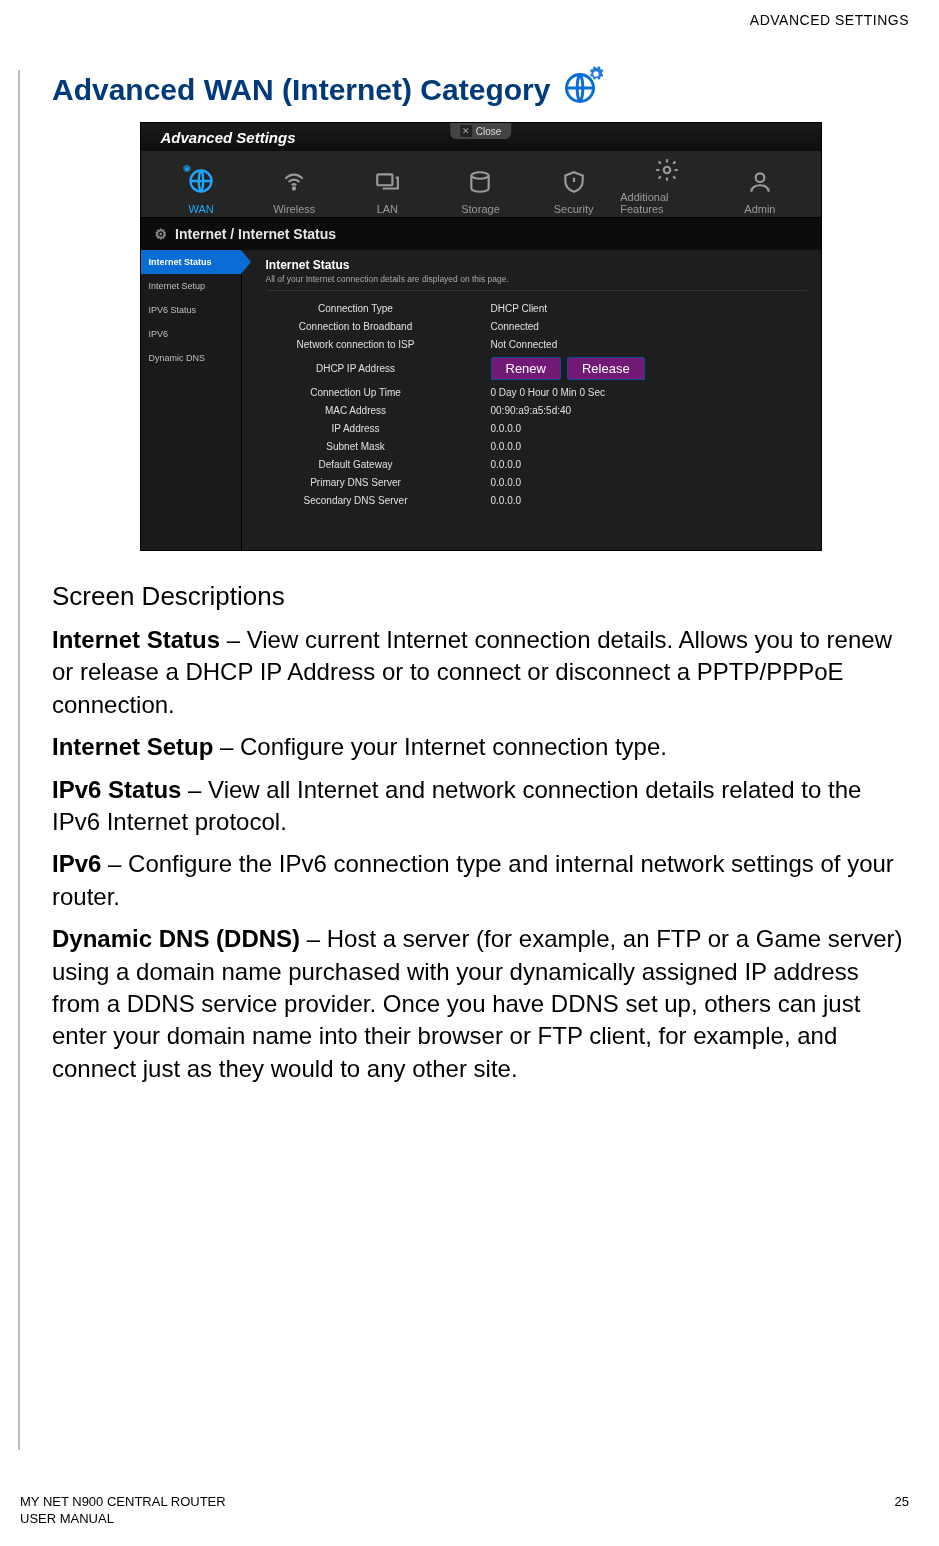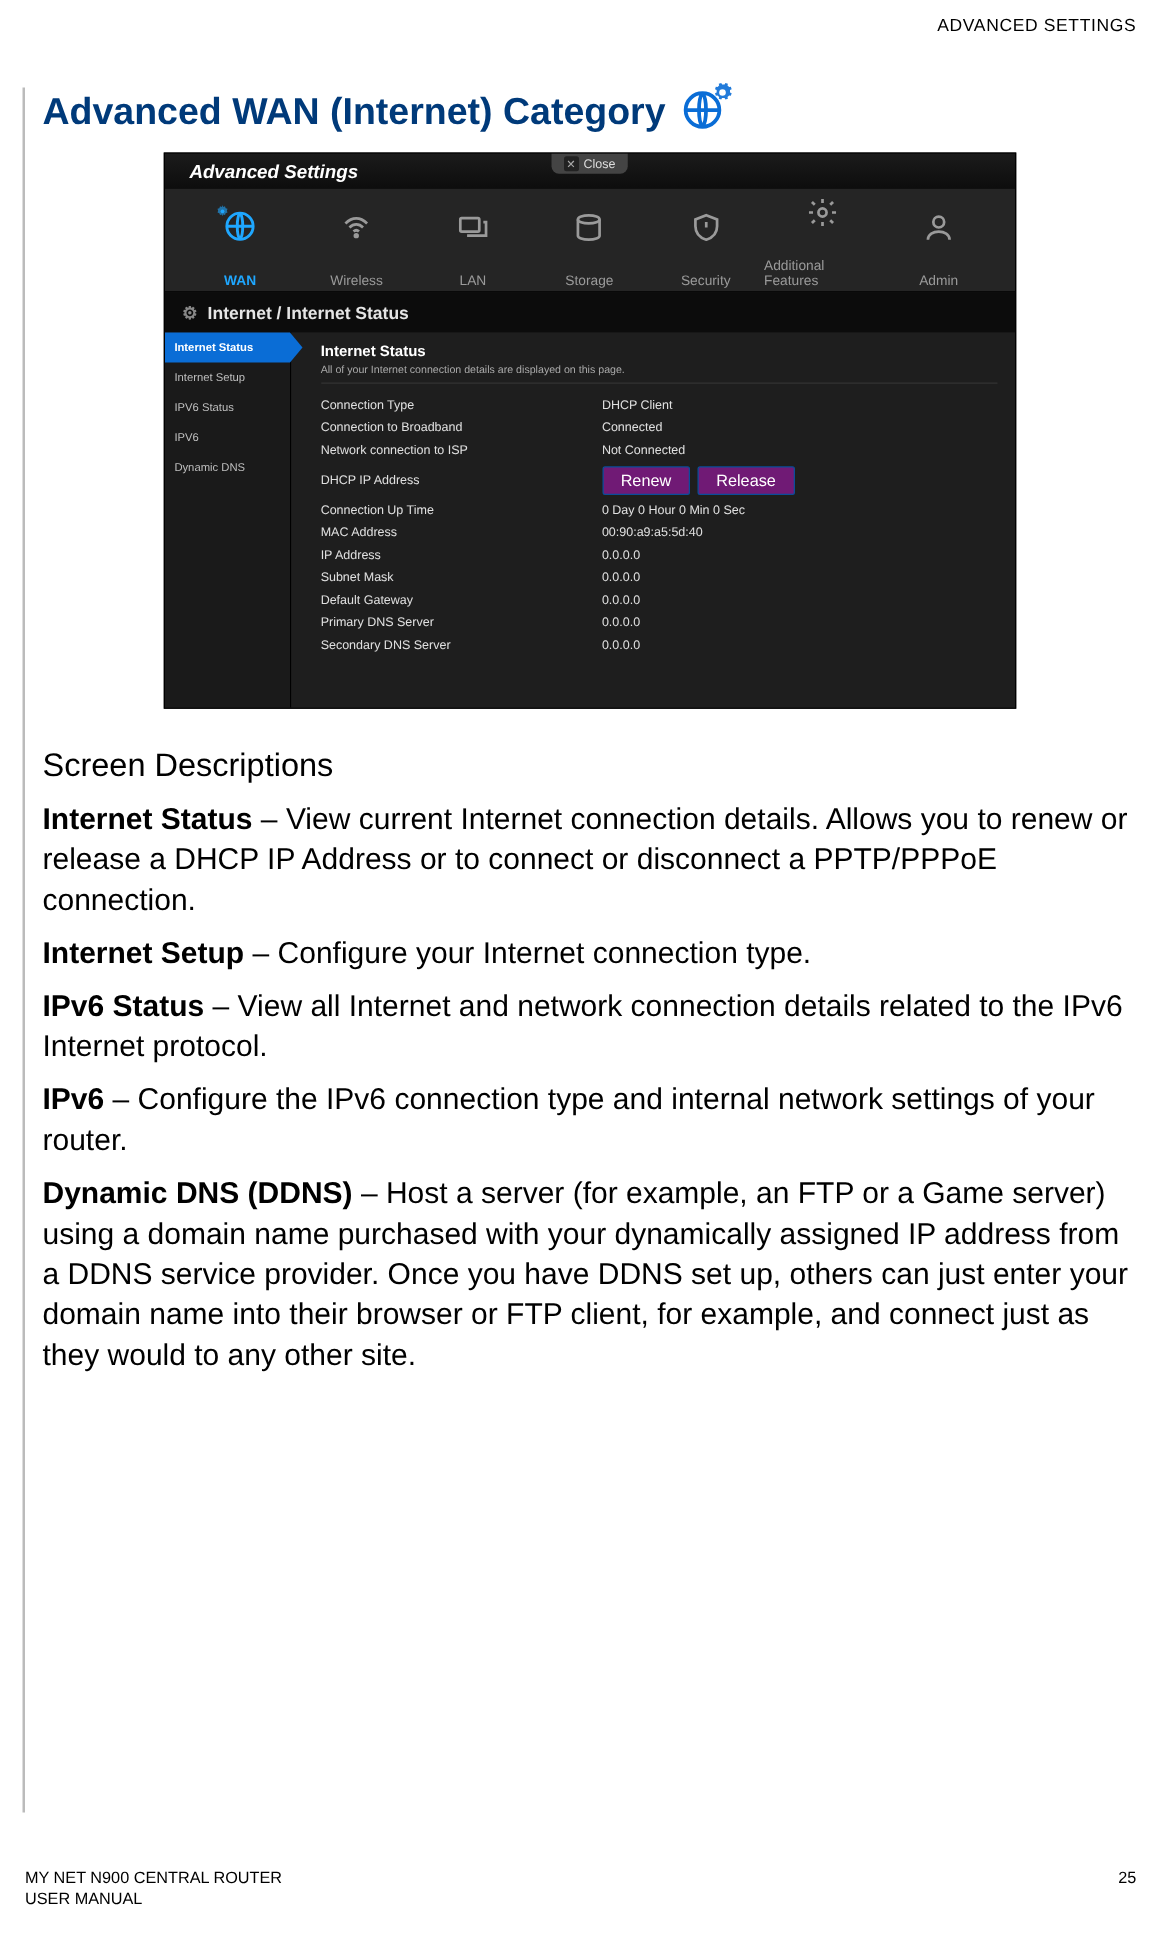--- a/index.html
+++ b/index.html
@@ -18,21 +18,21 @@
     right: 30px;
     font-size: 14px;
     letter-spacing: 0.5px;
   }
   .content-area {
     position: absolute;
     top: 70px;
     left: 18px;
     right: 30px;
     border-left: 2px solid #bbb;
-    padding-left: 14px;
+    padding-left: 32px;
     height: 1380px;
   }
   .section-title {
     display: flex;
     align-items: center;
     gap: 12px;
     color: #003a7a;
     font-size: 30px;
     font-weight: bold;
     margin-bottom: 12px;
@@ -97,27 +97,27 @@
     align-items: flex-end;
     justify-content: space-between;
     padding: 6px 14px 2px 14px;
     background: #252525;
     border-bottom: 1px solid #000;
   }
   .sc-tab {
     display: flex;
     flex-direction: column;
     align-items: center;
-    gap: 20px;
+    gap: 4px;
     color: #9a9a9a;
     font-size: 11px;
     flex: 1;
     justify-content: center;
   }
-  .sc-tab.active { color: #1fa7ff; font-weight: bold; }
+  .sc-tab.active { color: #1fa7ff; }
   .sc-tab-icon { font-size: 22px; line-height: 1; }
   .sc-tab-icon-globe {
     display: inline-block;
     position: relative;
   }
   .sc-tab-icon-globe svg.globe { width: 28px; height: 28px; }
   .sc-tab-icon-globe svg.gear-small {
     position: absolute; top: -4px; left: -6px; width: 12px; height: 12px;
   }
   .sc-breadcrumb {
@@ -176,20 +176,21 @@
     color: #aaa;
     border-bottom: 1px solid #333;
     padding-bottom: 6px;
     margin-bottom: 12px;
   }
   .sc-row {
     display: flex;
     align-items: center;
     margin-bottom: 7px;
     font-size: 10px;
+    text-align: center;
   }
   .sc-row-label { width: 180px; color: #e0e0e0; }
   .sc-row-value { color: #e0e0e0; margin-left: 45px; }
   .sc-btn {
     display: inline-block;
     background: #701a75;
     color: #fff;
     font-size: 13px;
     padding: 3px 14px;
     margin-right: 6px;

